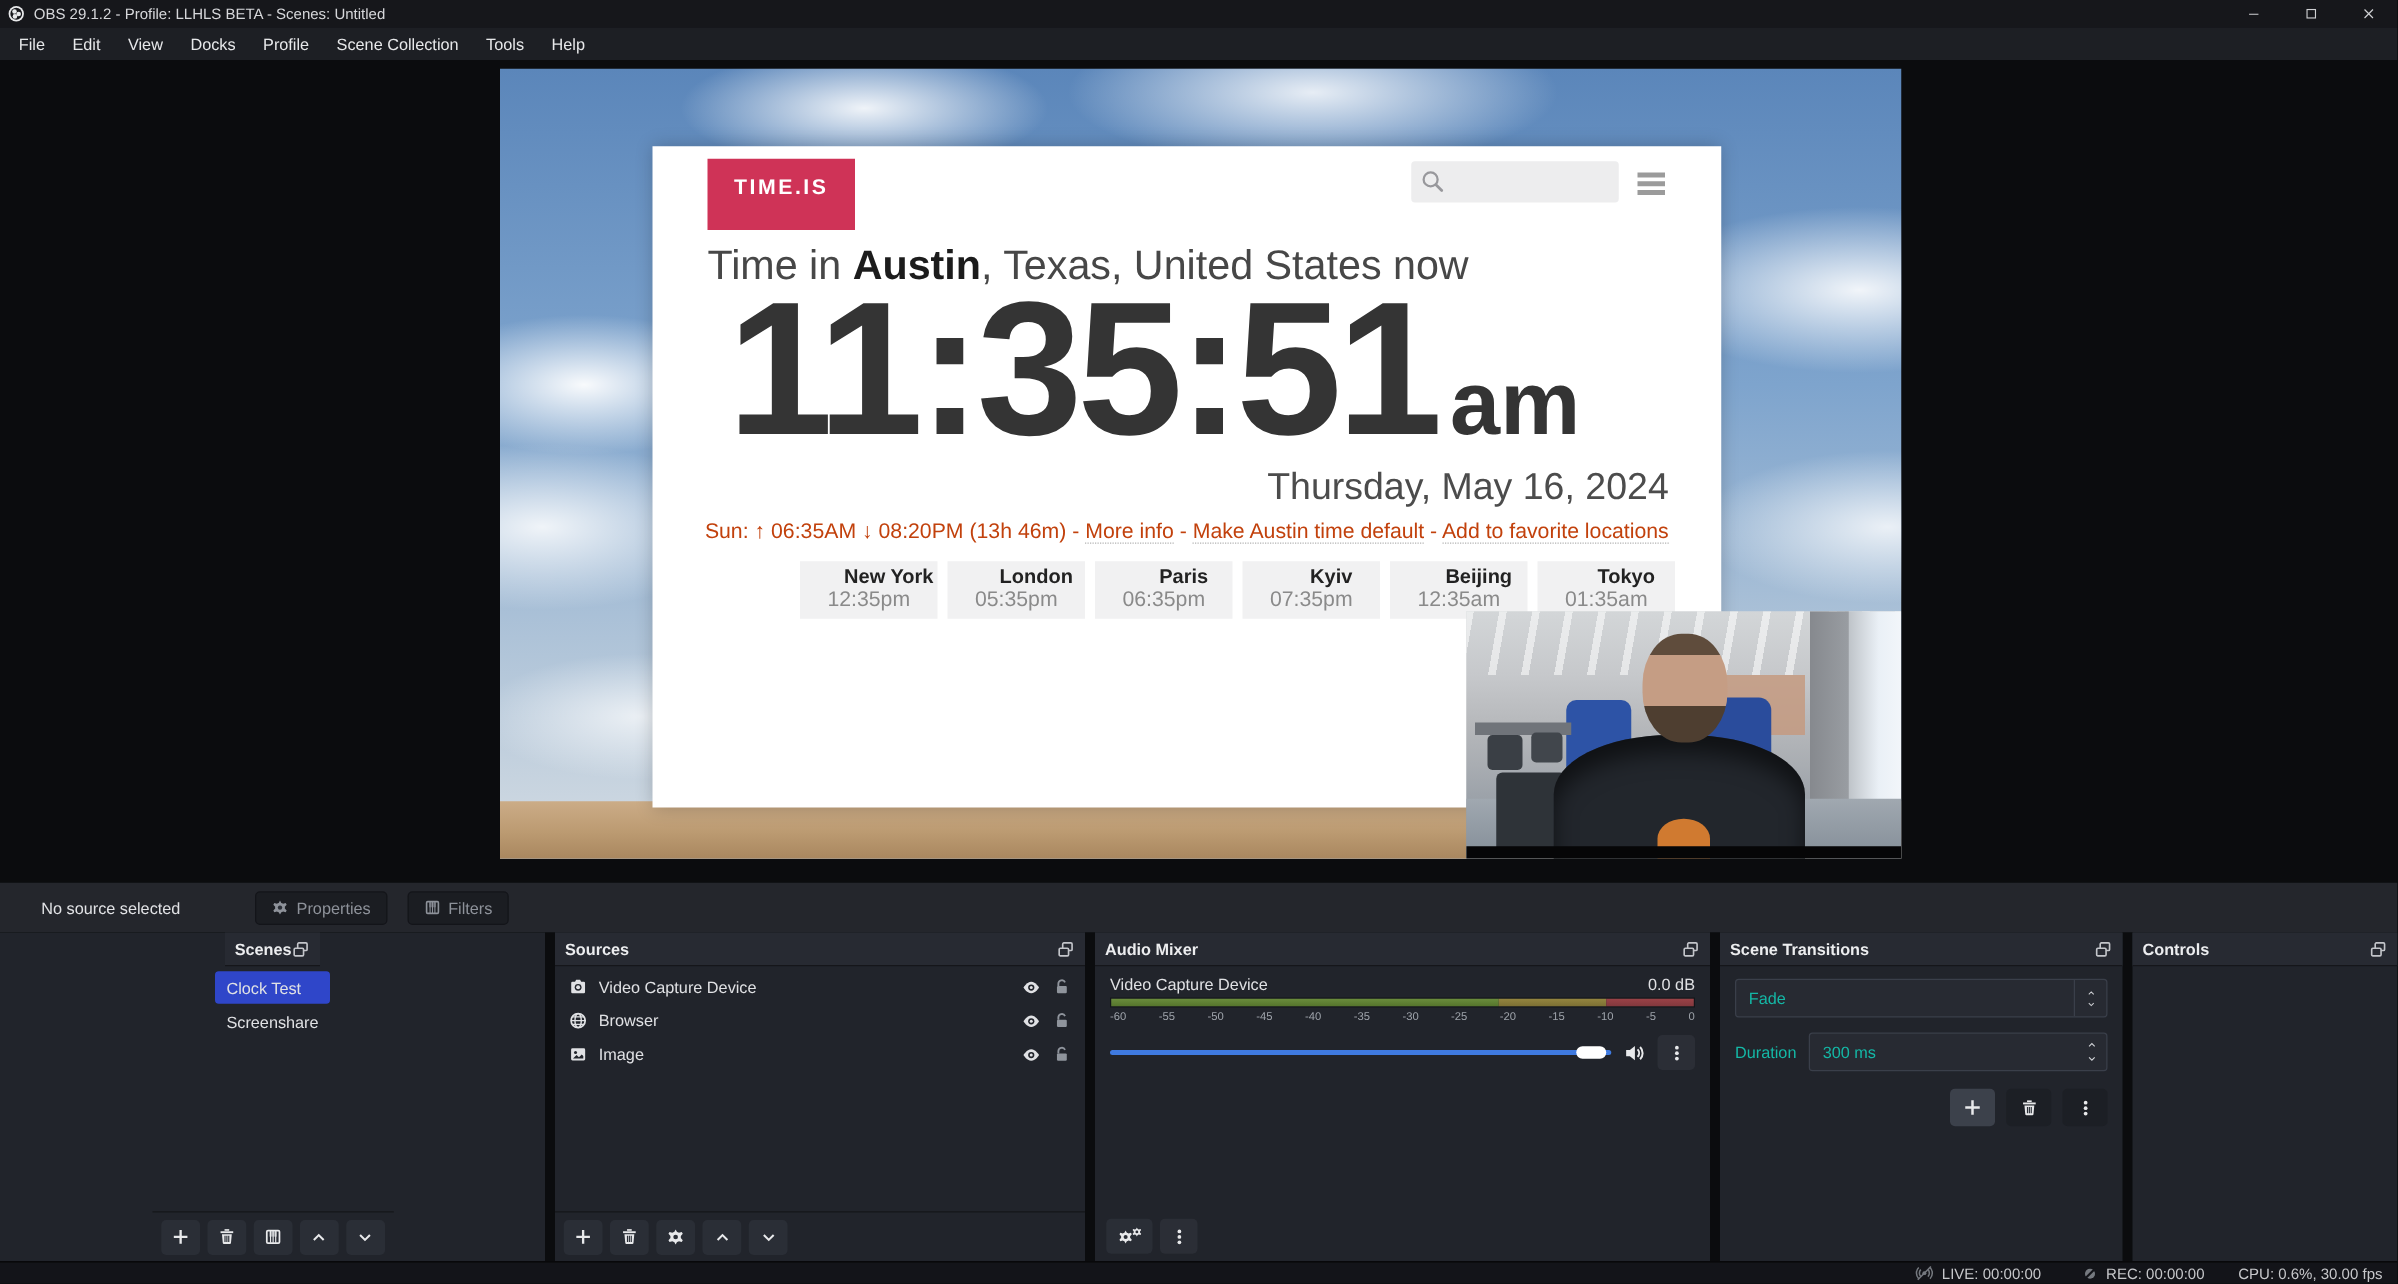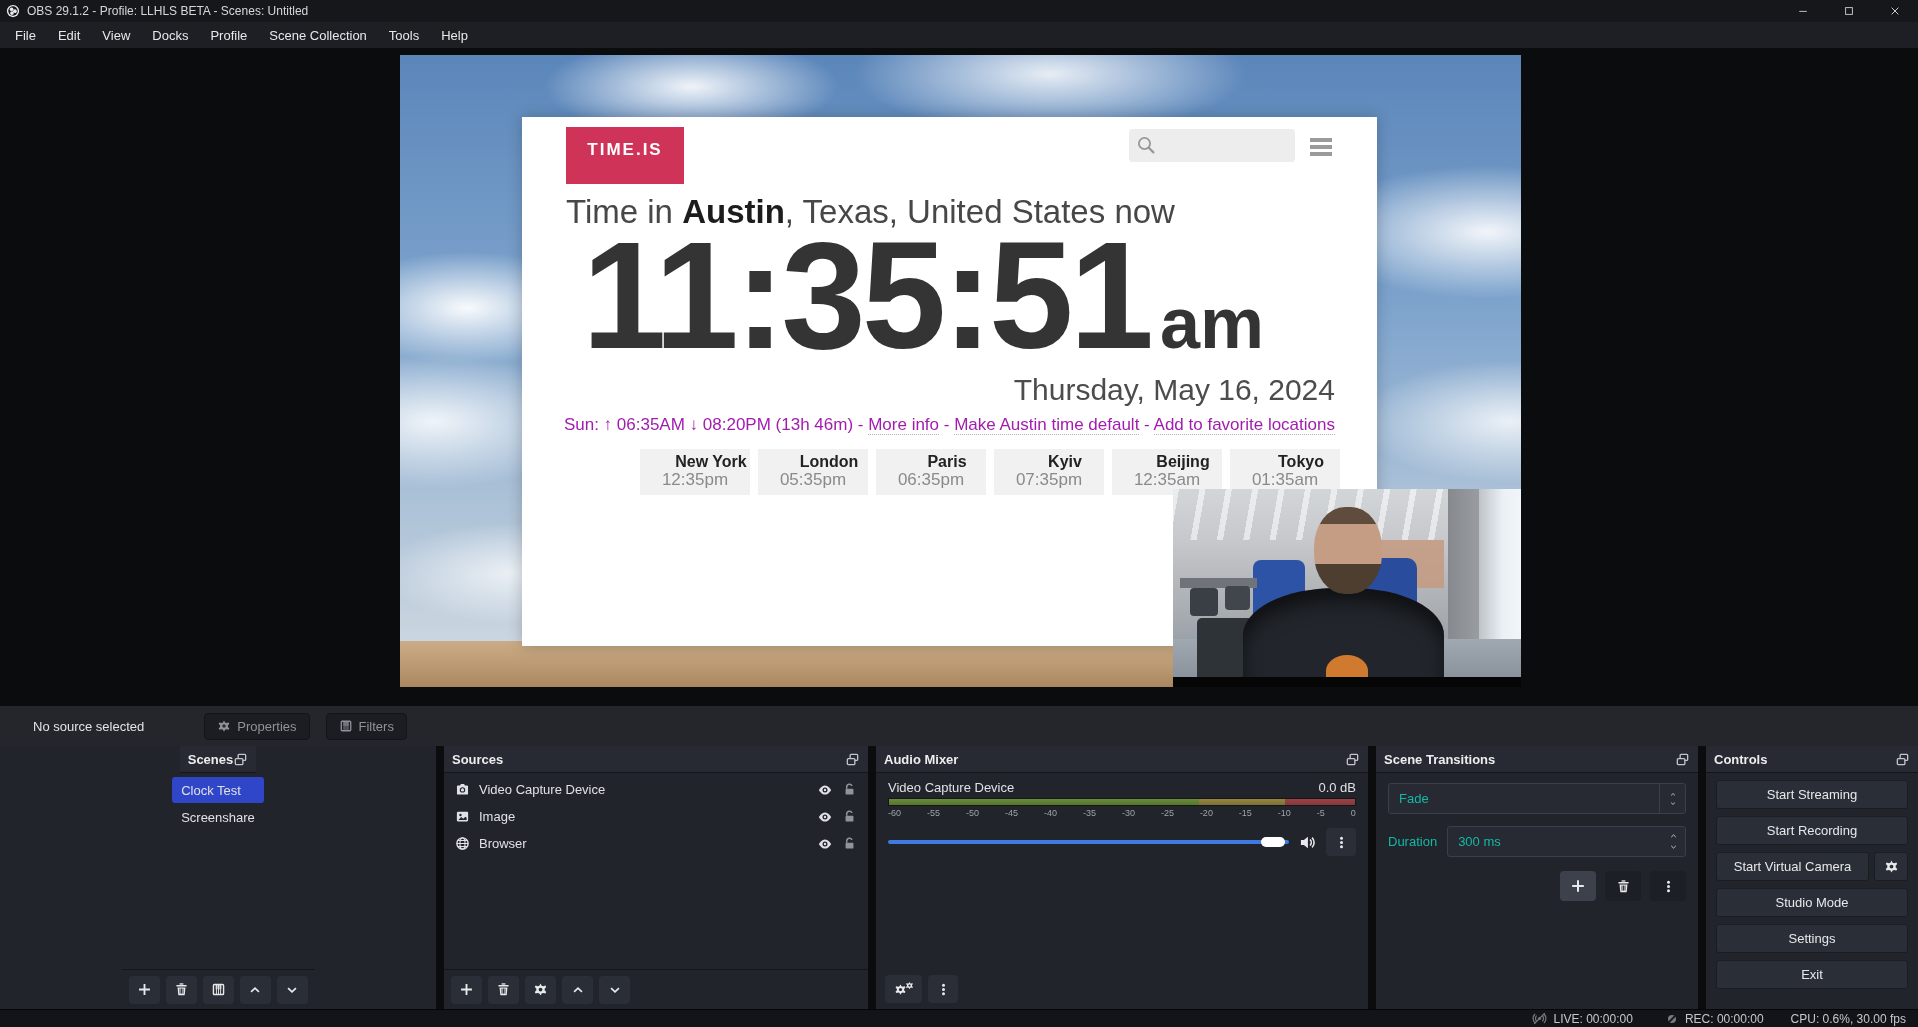--- a/index.html
+++ b/index.html
@@ -42,21 +42,21 @@
   .tsearch svg { position:absolute; left:7px; top:6px; }
   .thamb { left:788px; top:21px; width:22px; }
   .thamb i { display:block; position:static; height:3.5px; background:#9b9b9b; margin-bottom:3.5px; }
   .theading { left:44px; top:76px; font-size:33px; color:#474747; white-space:nowrap; font-weight:400; }
   .theading b { position:static; color:#1c1c1c; }
   .tclock { left:60px; top:102px; font-size:152px; font-weight:bold; color:#343434; letter-spacing:-4px;
     line-height:1; white-space:nowrap; }
   .tmer { position:static; font-size:72px; letter-spacing:0; margin-left:10px; }
   .tdate { right:42px; top:256px; font-size:30px; color:#4c4c4c; white-space:nowrap; }
   .tsun { left:0; right:42px; top:298px; text-align:right; font-size:17px; color:#6e6e6e; white-space:nowrap; }
-  .tsun span, .tsun a { position:static; white-space:pre; color:#a21caf; text-decoration:none; }
+  .tsun span, .tsun a { position:static; white-space:pre; color:#c2410c; text-decoration:none; }
   .tsun a { border-bottom:1px dotted #b3b3b3; }
   .tcities { left:118px; top:332px; display:flex; gap:8px; }
   .city { position:static; width:110px; height:46px; background:#f1f1f2; text-align:center; padding-top:4px; }
   .city b { position:static; display:block; font-size:16px; color:#222;margin-left:32px; }
   .city span { position:static; display:block; font-size:17px; color:#8a8a8a; line-height:1.1; }
 
   
   .webcam { position:absolute; left:773px; top:434px; width:348px; height:198px; overflow:hidden;
     background:linear-gradient(180deg,#d3d6d8 0%, #c6c8cb 26%, #b6b8bb 46%, #a9adb2 62%, #979ea6 80%, #8a9199 100%); }
   .webcam > div { position:absolute; }
@@ -446,35 +446,35 @@
             <span class="grow">Video Capture Device</span>
             <svg width="16" height="16">
                 <use href="#i-eye"></use>
               </svg>
             <svg class="lock" width="15" height="15">
                 <use href="#i-lock-open"></use>
               </svg>
           </div>
           <div class="src-row">
             <svg width="15" height="15">
-                <use href="#i-image"></use>
-              </svg>
-            <span class="grow">Image</span>
+                <use href="#i-globe"></use>
+              </svg>
+            <span class="grow">Browser</span>
             <svg width="16" height="16">
                 <use href="#i-eye"></use>
               </svg>
             <svg class="lock" width="15" height="15">
                 <use href="#i-lock-open"></use>
               </svg>
           </div>
           <div class="src-row">
             <svg width="15" height="15">
-                <use href="#i-globe"></use>
-              </svg>
-            <span class="grow">Browser</span>
+                <use href="#i-image"></use>
+              </svg>
+            <span class="grow">Image</span>
             <svg width="16" height="16">
                 <use href="#i-eye"></use>
               </svg>
             <svg class="lock" width="15" height="15">
                 <use href="#i-lock-open"></use>
               </svg>
           </div>
         </div>
       </div>
       <footer class="dock-toolbar">
@@ -625,35 +625,20 @@
       </div>
     </section>
 
     <section class="dock dock-controls">
       <header class="dock-header">
         <span>Controls</span>
         <svg width="15" height="15">
             <use href="#i-popout"></use>
           </svg>
       </header>
-      <div class="dock-body controls-body">
-        <div class="ctl-btn">Start Streaming</div>
-        <div class="ctl-btn">Start Recording</div>
-        <div class="ctl-row">
-          <div class="ctl-btn">Start Virtual Camera</div>
-          <div class="ctl-btn ctl-gear">
-              <svg width="15" height="15">
-                <use href="#i-gear"></use>
-              </svg>
-            </div>
-        </div>
-        <div class="ctl-btn">Studio Mode</div>
-        <div class="ctl-btn">Settings</div>
-        <div class="ctl-btn">Exit</div>
-      </div>
     </section>
   </div>
 
   <div class="statusbar">
     <div class="grp">
       <svg width="15" height="15">
           <use href="#i-broadcast"></use>
         </svg>
       <span>LIVE: 00:00:00</span>
     </div>

